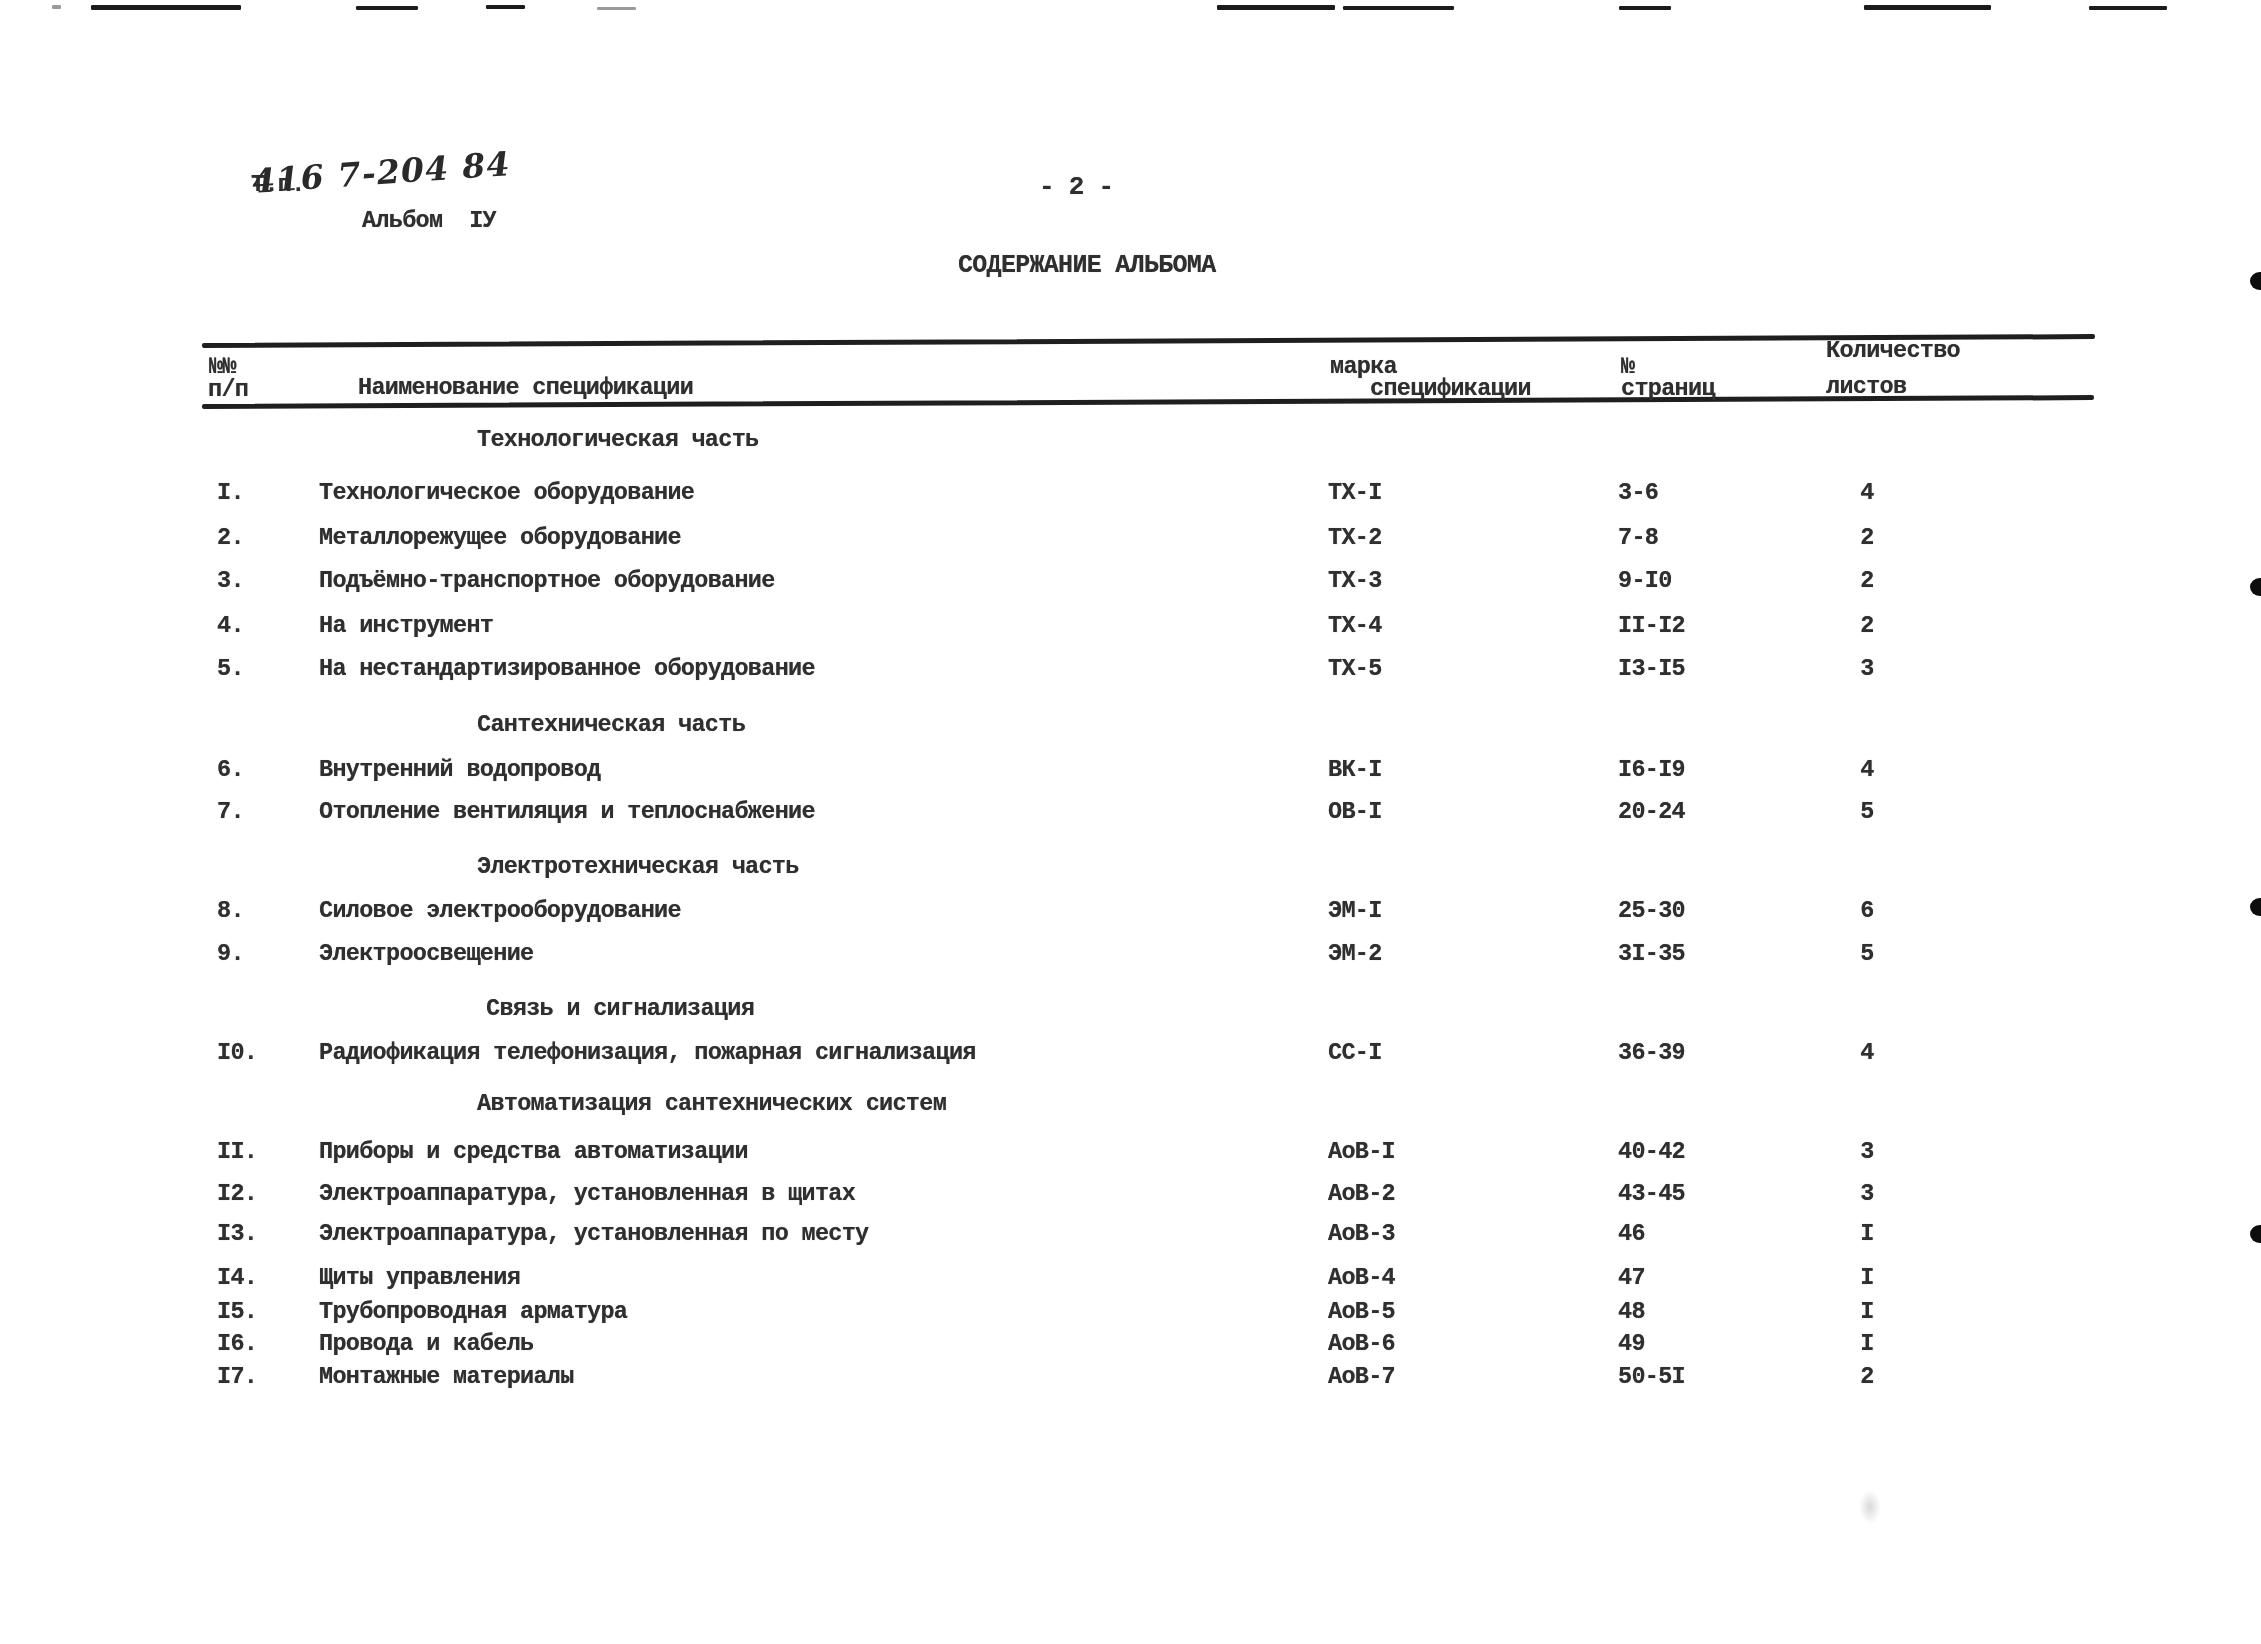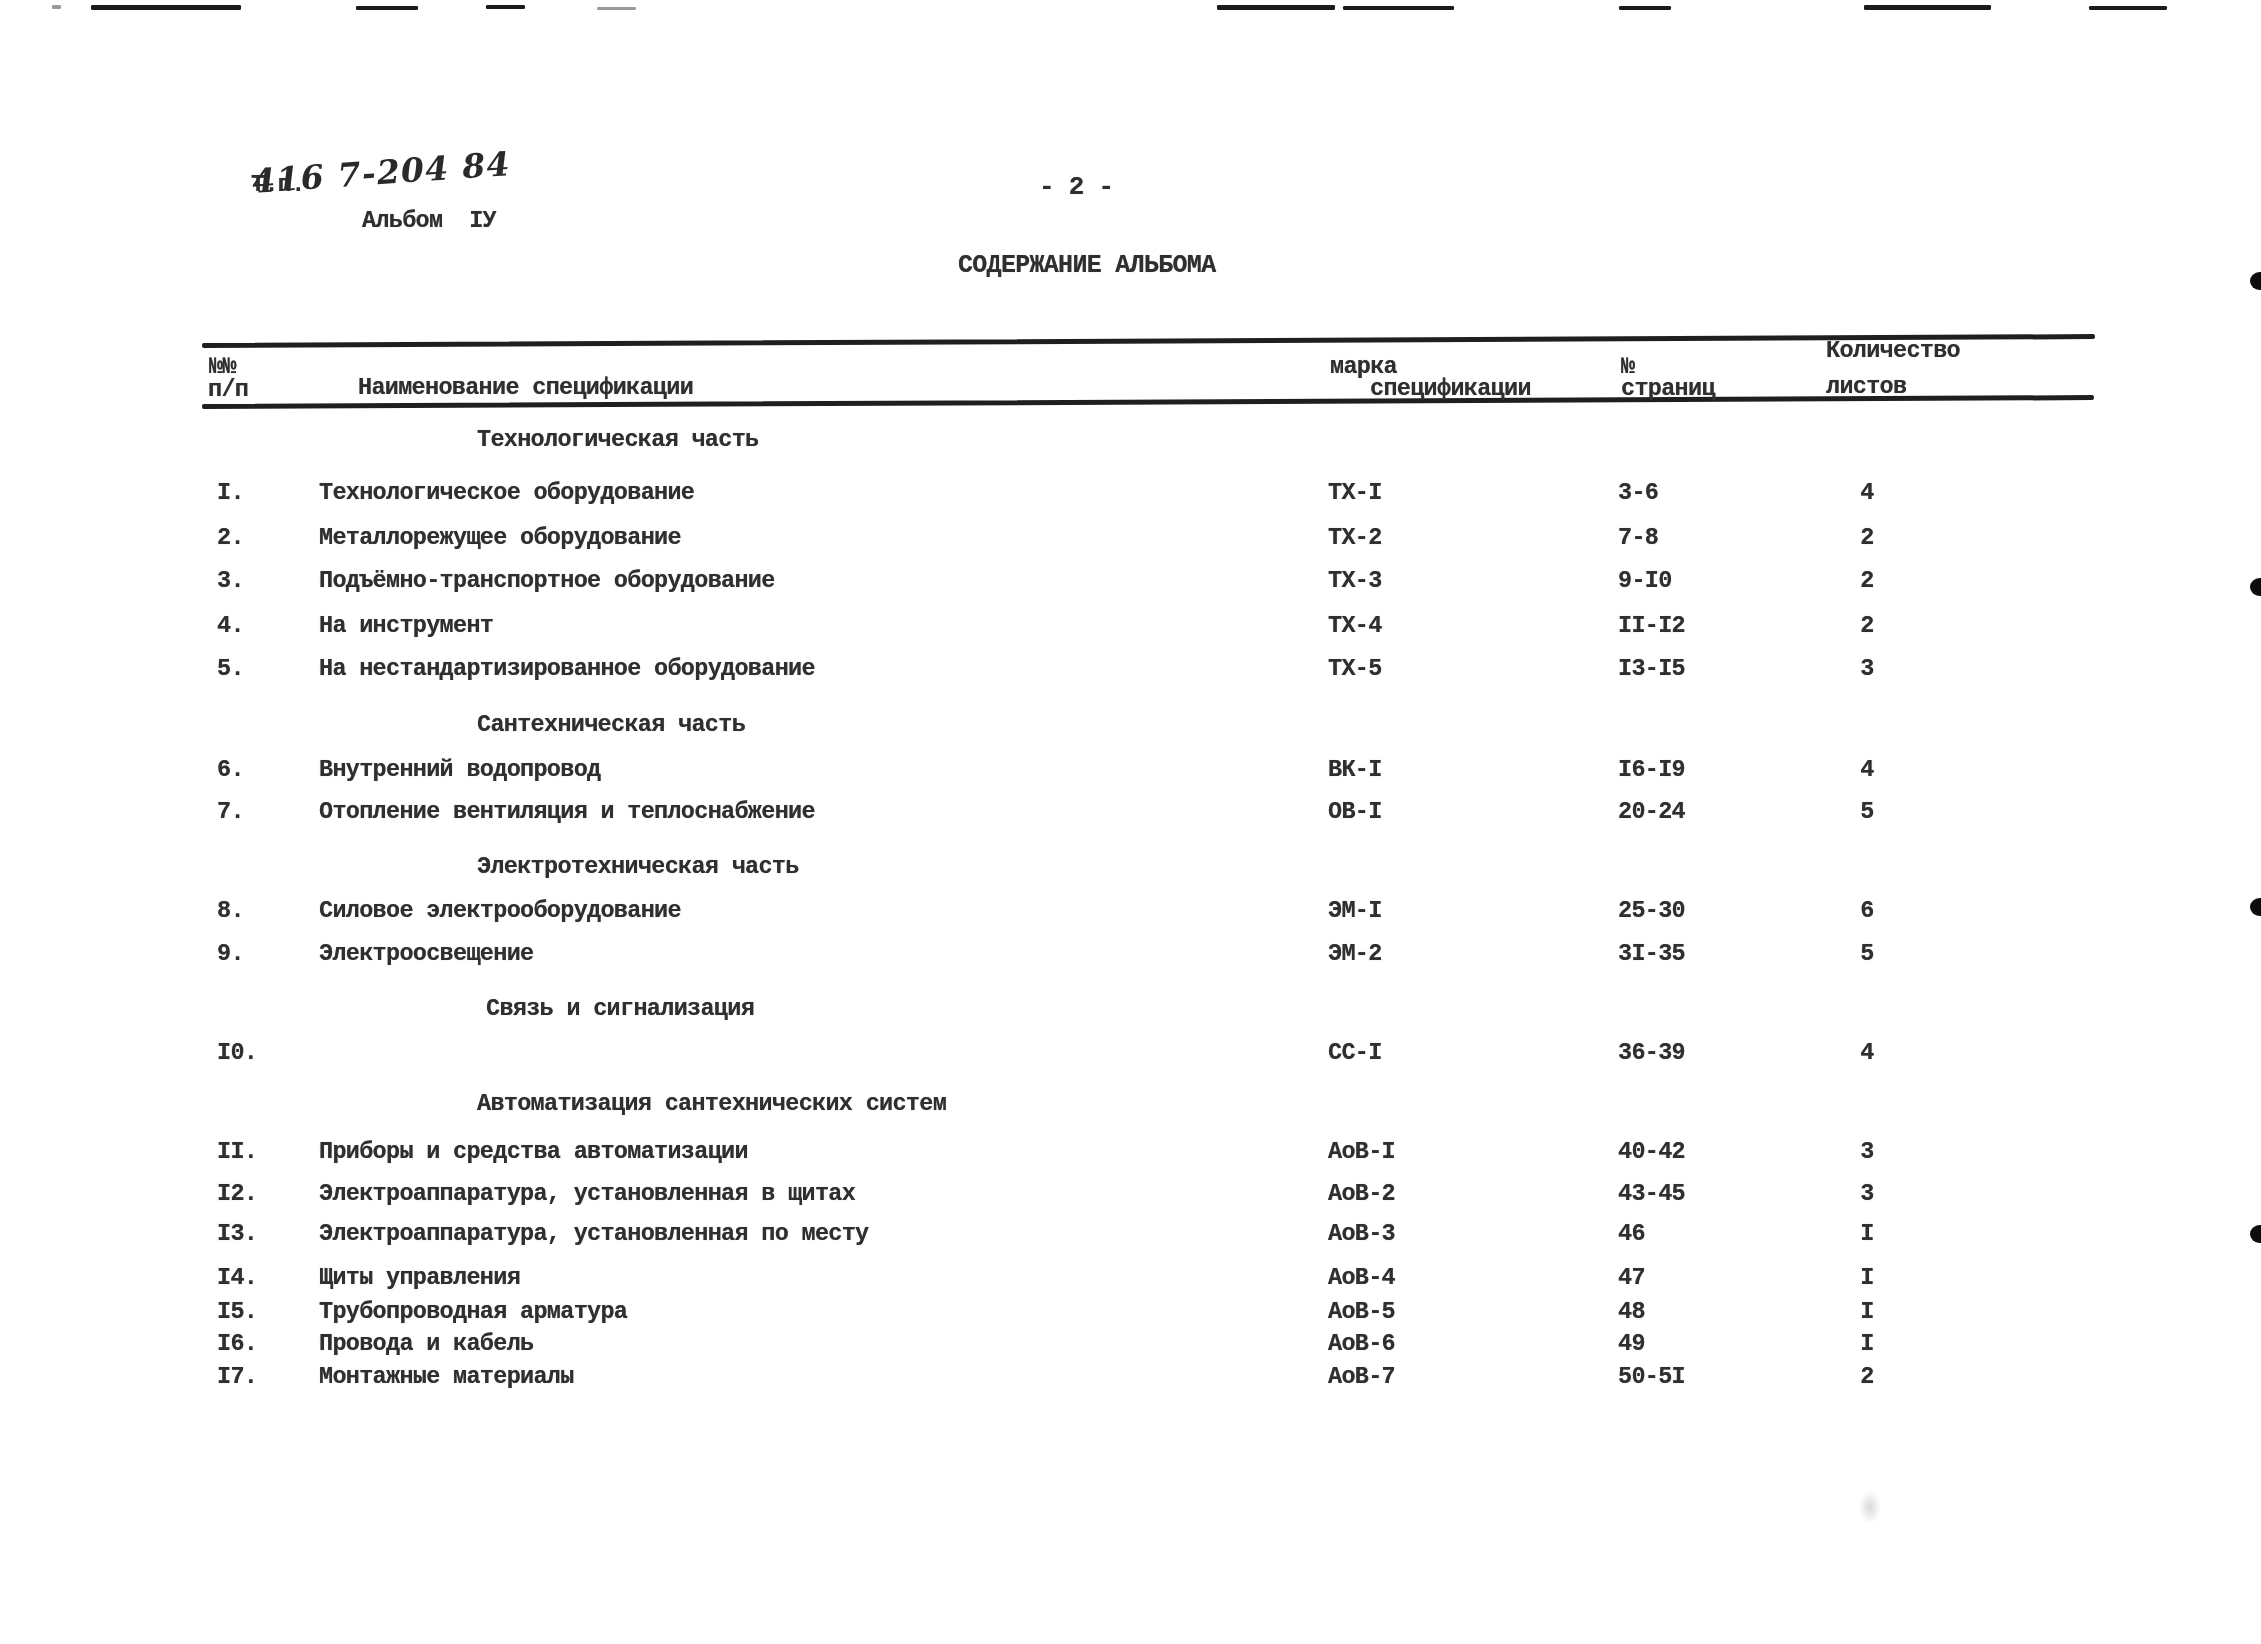--- a/index.html
+++ b/index.html
@@ -159,20 +159,21 @@
   <span class="c c-mark ink">ЭМ-2</span>
   <span class="c c-pages ink">3I-35</span>
   <span class="c c-count ink">5</span>
 </div>
 
 <div class="line" style="top:995px">
   <span class="sec ink" style="left:486px;">Связь и сигнализация</span>
 </div>
 <div class="line" style="top:1039px">
   <span class="c c-num ink">I0.</span>
+  <span class="c c-name ink">Радиофикация телефонизация, пожарная сигнализация</span>
   <span class="c c-mark ink">СС-I</span>
   <span class="c c-pages ink">36-39</span>
   <span class="c c-count ink">4</span>
 </div>
 
 <div class="line" style="top:1090px">
   <span class="sec ink">Автоматизация сантехнических систем</span>
 </div>
 <div class="line" style="top:1138px">
   <span class="c c-num ink">II.</span>

